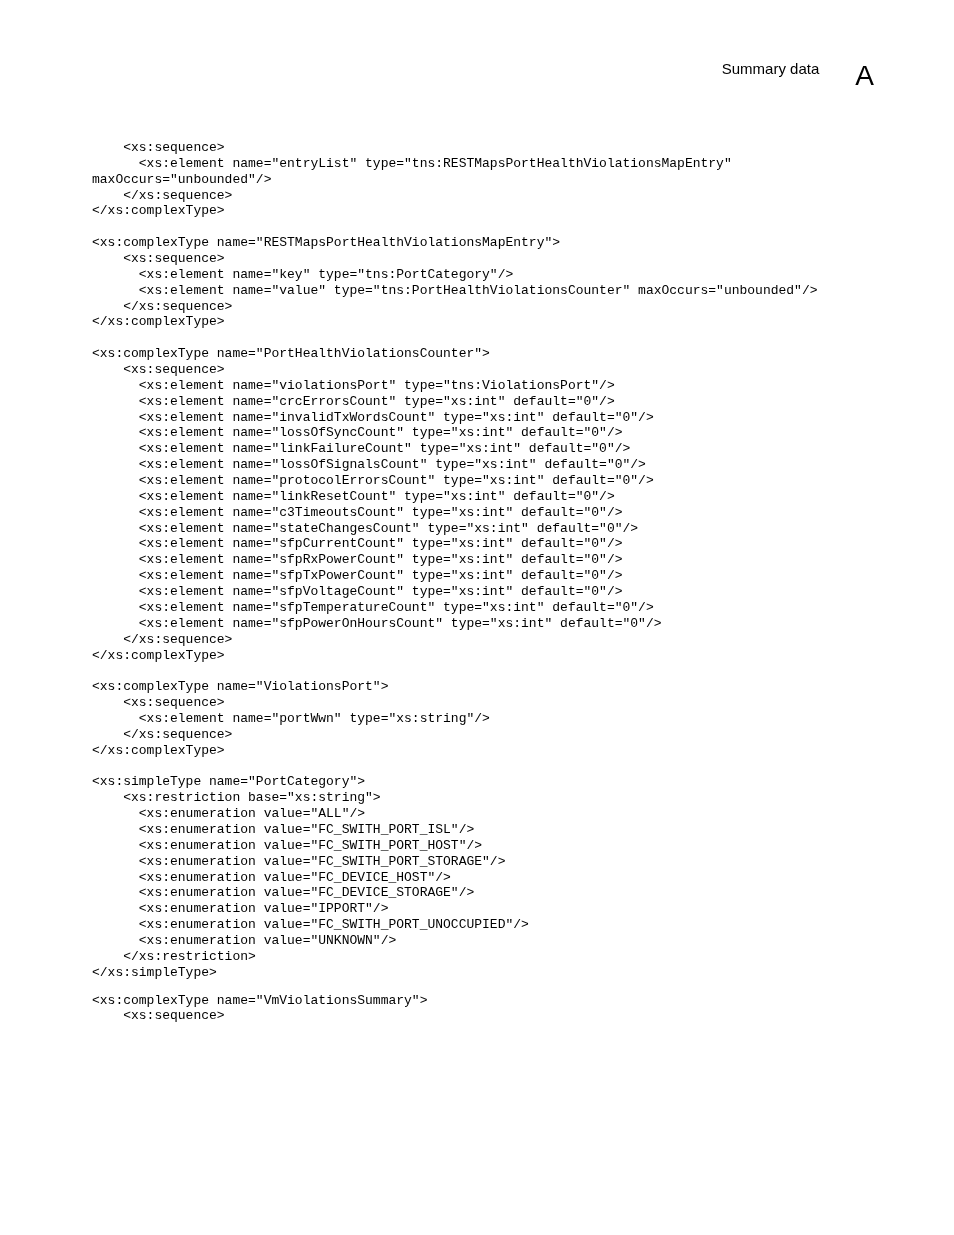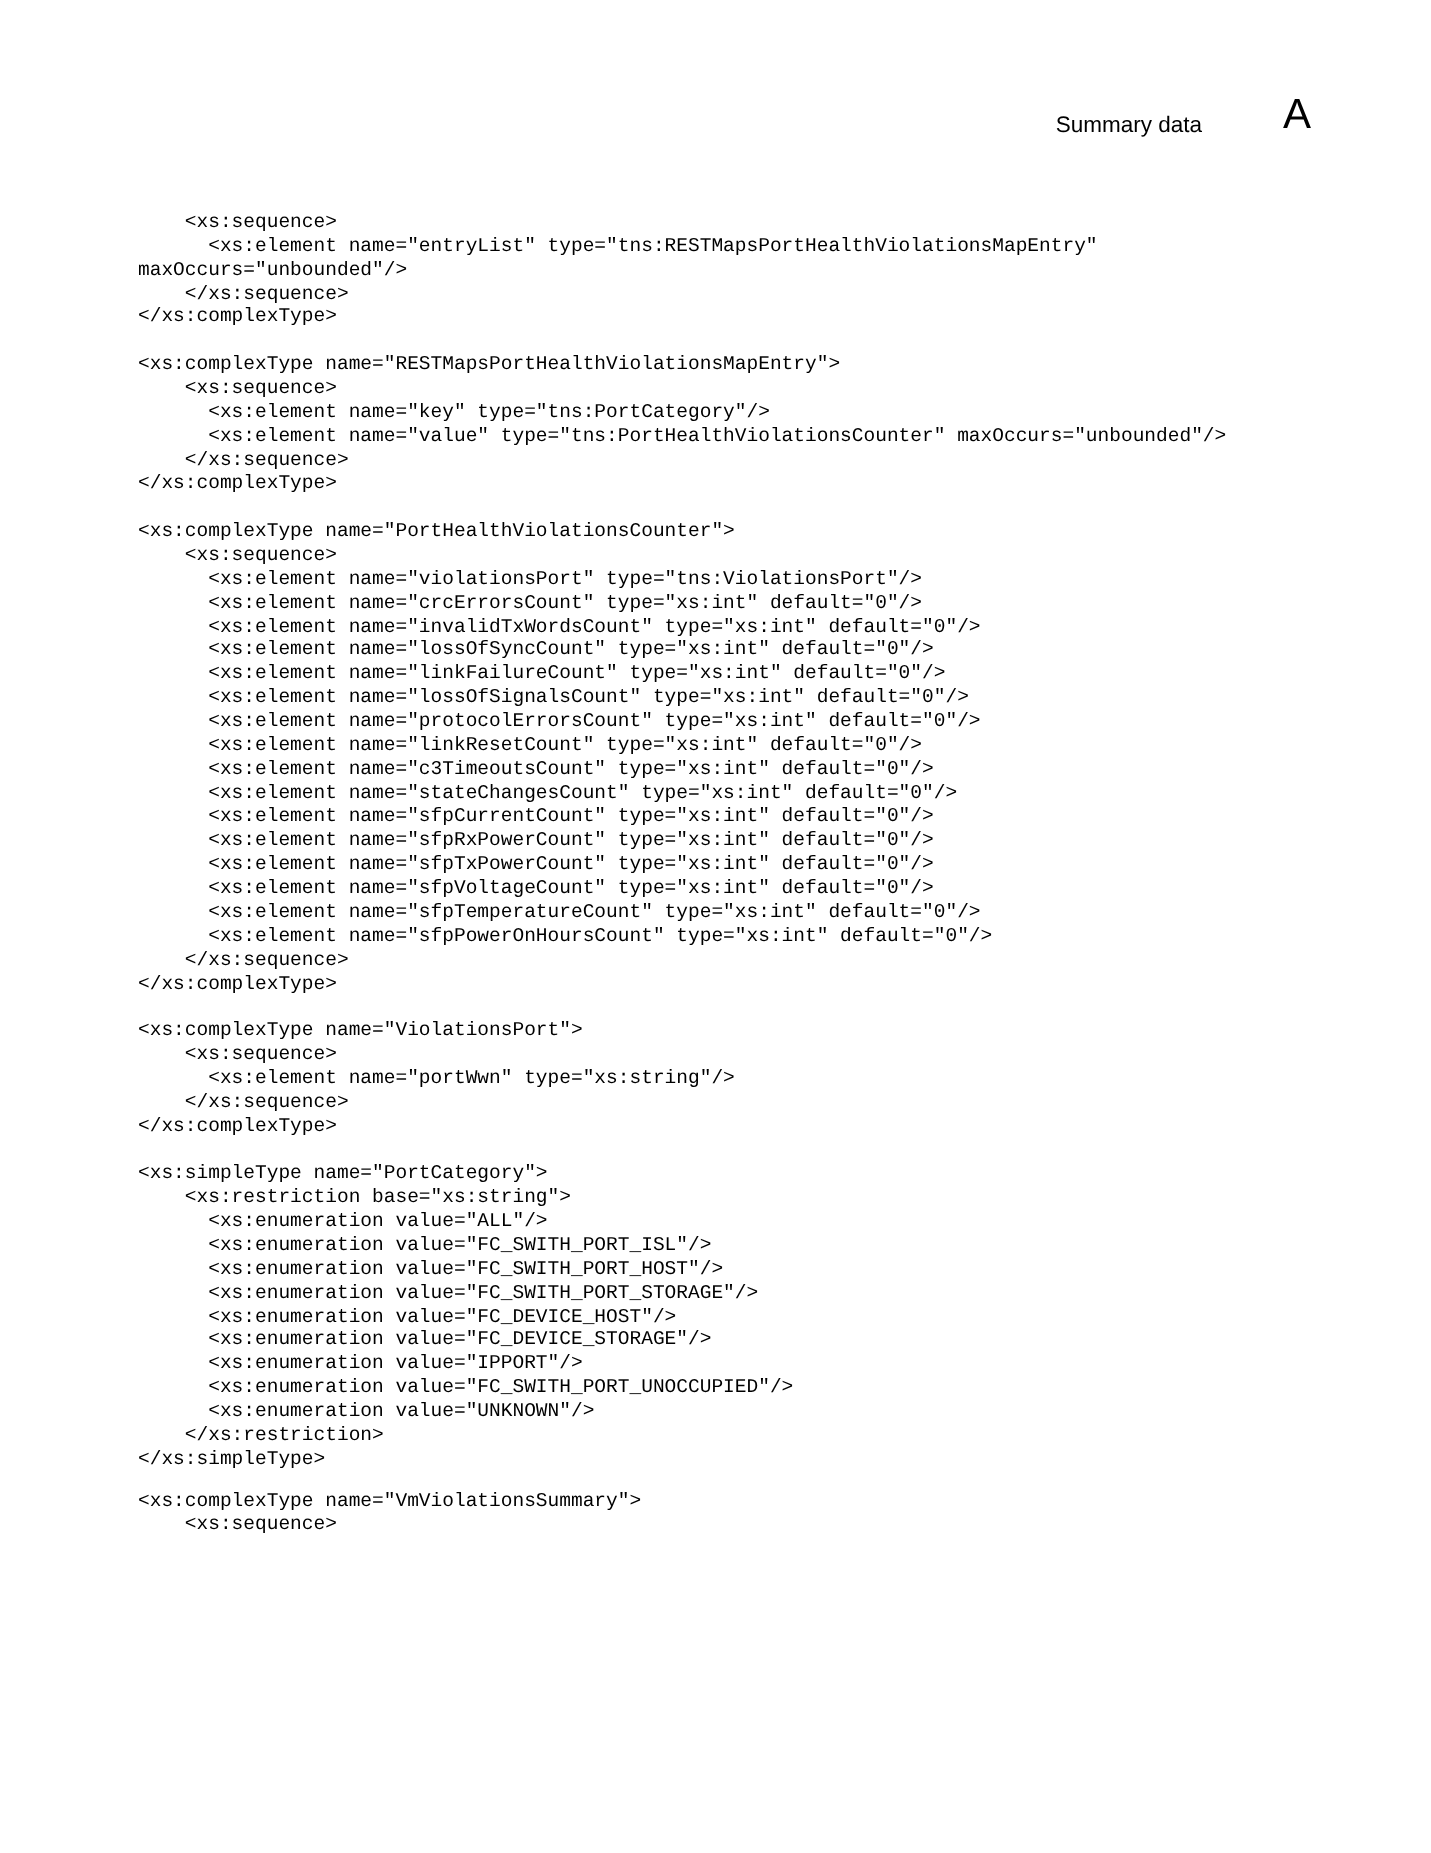--- a/index.html
+++ b/index.html
@@ -11,22 +11,22 @@
     width: 954px;
   }
   .page {
     padding: 60px 80px 60px 80px;
     width: 794px;
     box-sizing: content-box;
   }
   .header {
     display: flex;
     justify-content: flex-end;
-    align-items: flex-end;
-    gap: 54px;
+    align-items: flex-start;
+    gap: 36px;
     margin-bottom: 48px;
     font-family: Arial, Helvetica, sans-serif;
   }
   .header-title {
     font-size: 15px;
     color: #000;
   }
   .header-letter {
     font-size: 28px;
     font-weight: 400;

